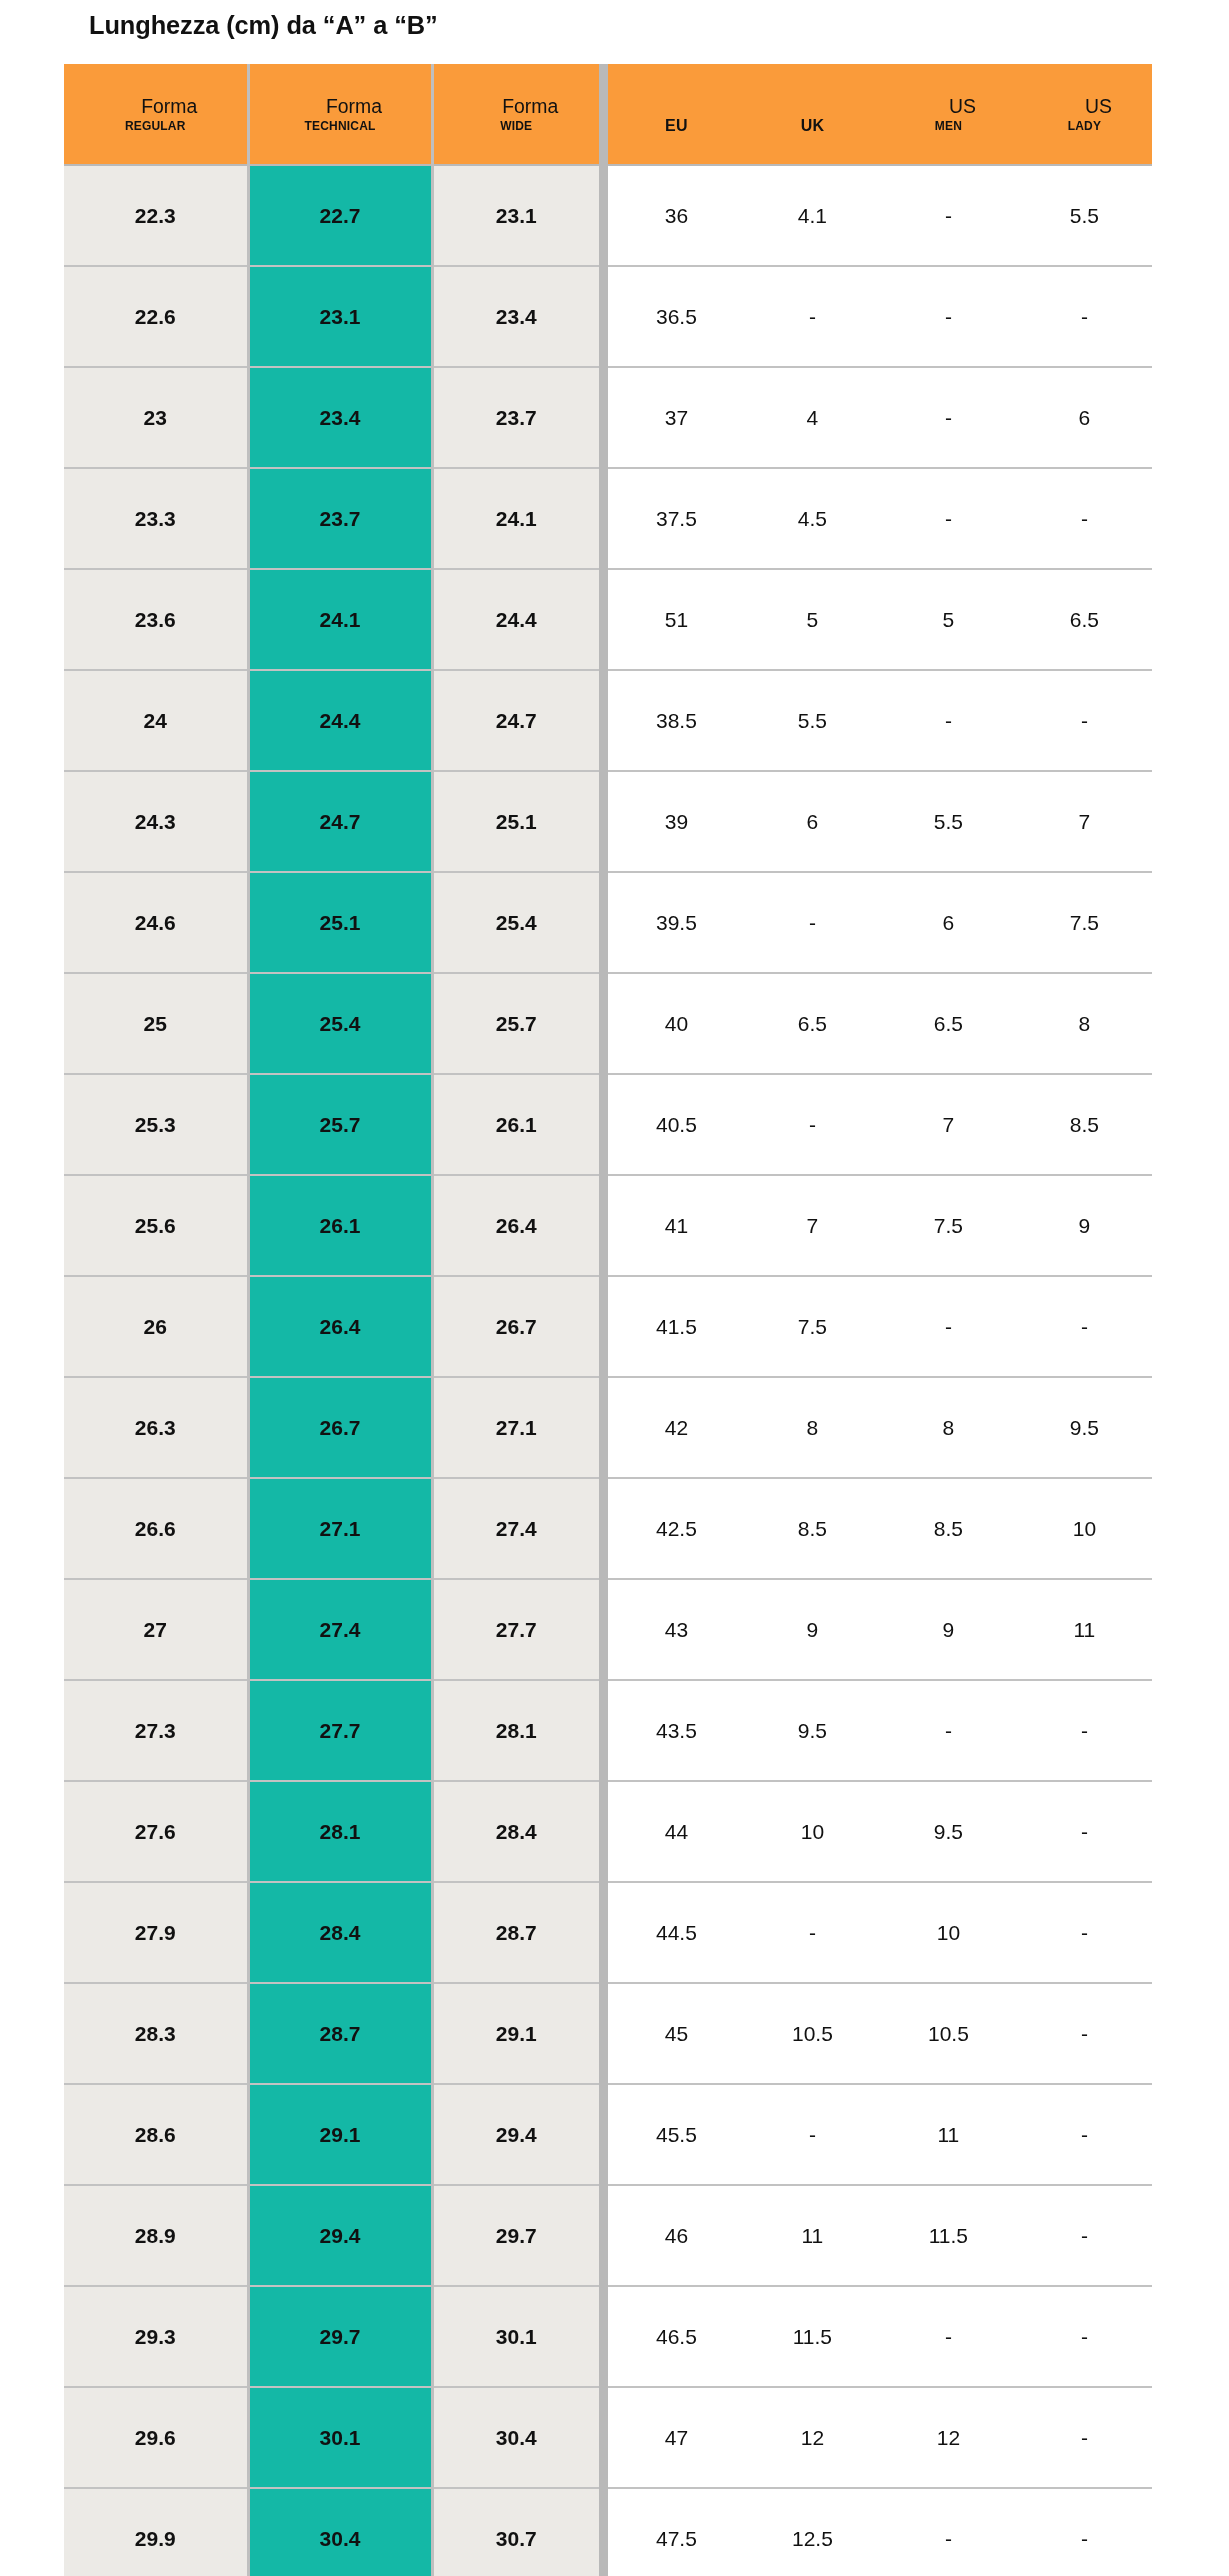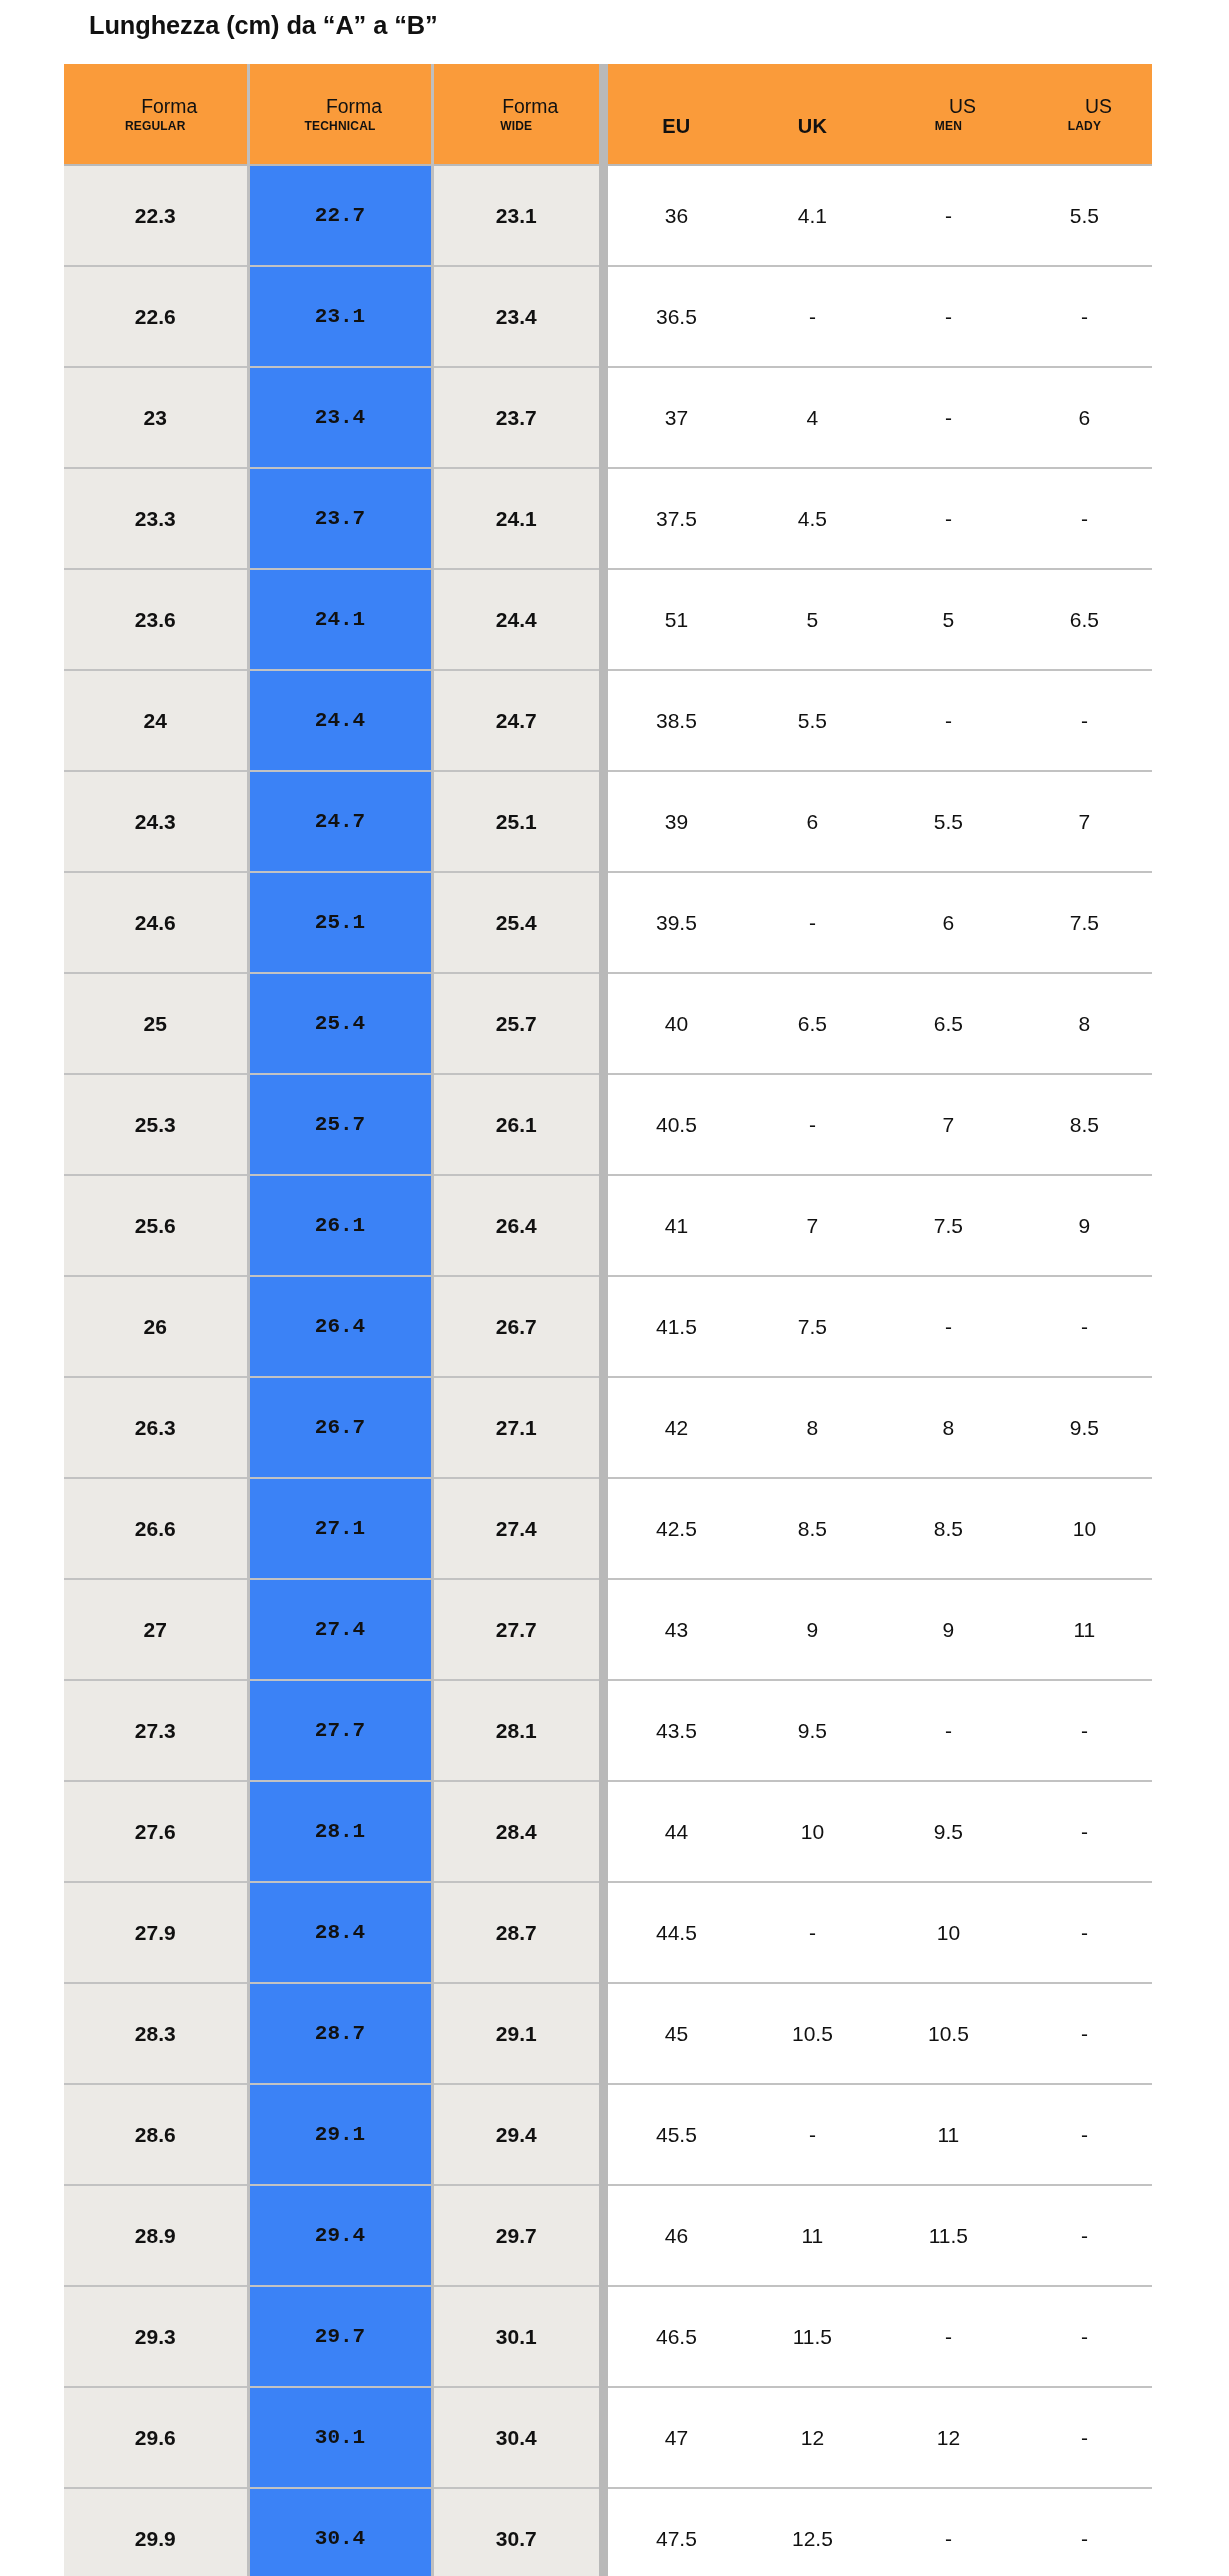--- a/index.html
+++ b/index.html
@@ -72,21 +72,21 @@
   }
   .hdr-bot {
     display: block;
     font-size: 12px;
     font-weight: bold;
     line-height: 1.25;
     letter-spacing: 0.2px;
   }
   .hdr-single {
     display: block;
-    font-size: 20px;
+    font-size: 16px;
     font-weight: bold;
     line-height: 1.25;
     letter-spacing: 0.2px;
   }
   .hdr-spacer {
     display: block;
     font-size: 19.4px;
     line-height: 1.25;
     visibility: hidden;
   }
@@ -103,22 +103,21 @@
     color: #111111;
     border-bottom: 2.7px solid #c2c2c2;
   }
   tbody tr:last-child td { border-bottom: none; }
 
   td.forma-cell {
     font-weight: bold;
     background: #eceae6;
   }
   td.forma-cell.alt {
-    background: #3b82f6;
-    font-family: Liberation Mono, monospace;
+    background: #14b8a6;
   }
   td.forma-cell + td.forma-cell { border-left: 3.3px solid #bfbfbf; }
 
   td.size-cell {
     font-weight: normal;
     background: #ffffff;
   }
 
   td.divider-cell {
     background: #b9b9b9;

